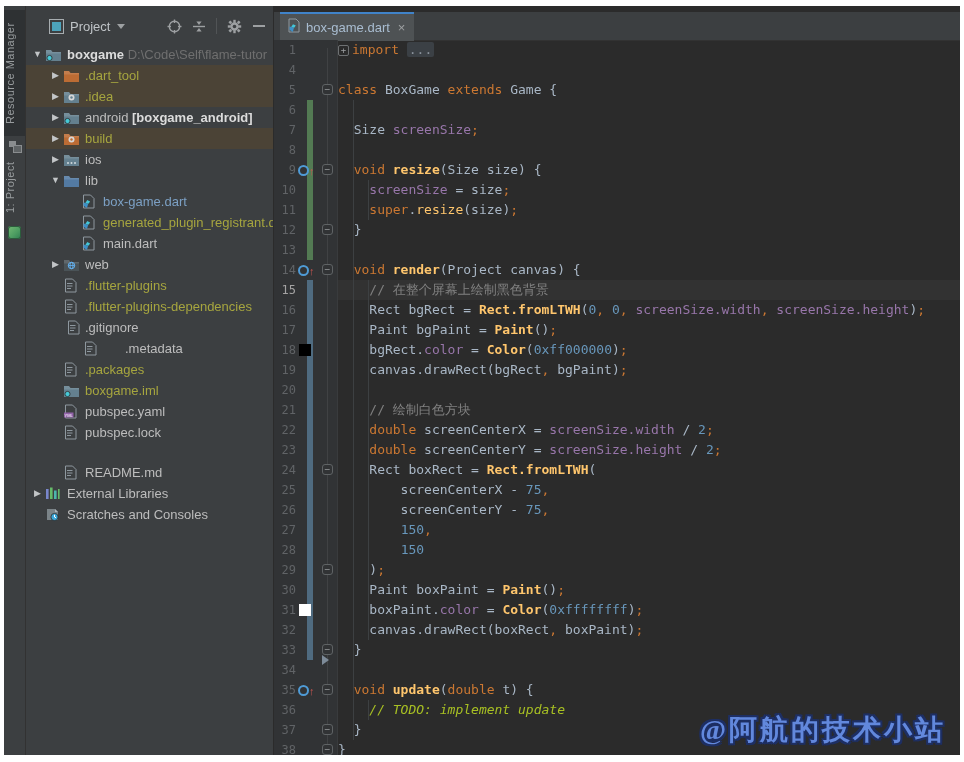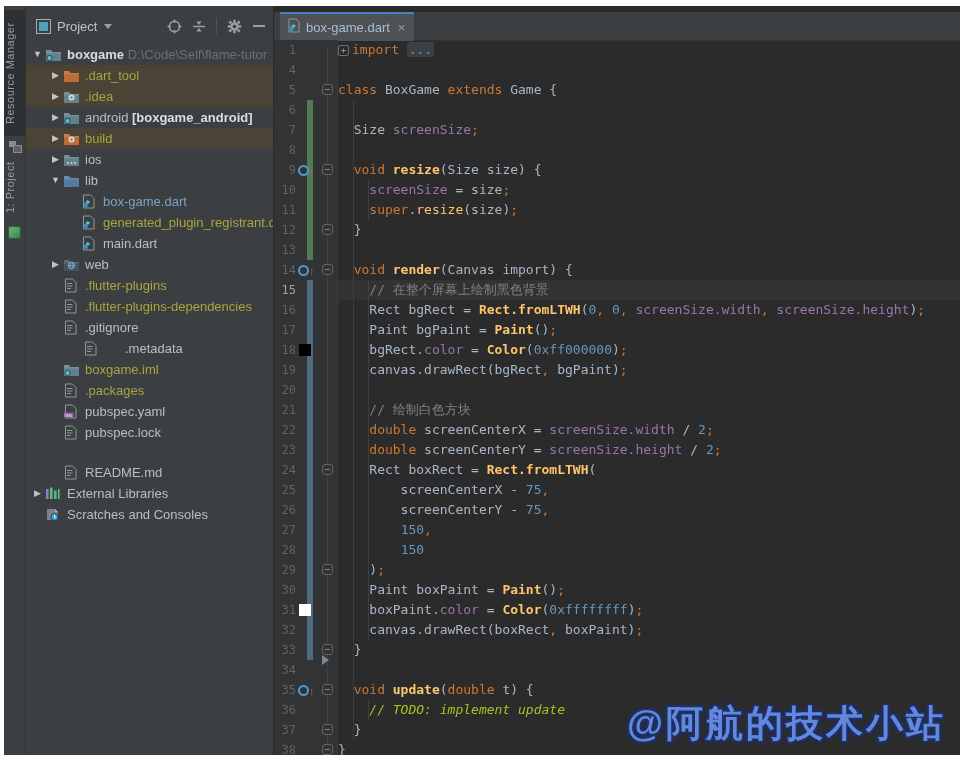--- a/index.html
+++ b/index.html
@@ -12,21 +12,21 @@
     writing-mode:vertical-rl;transform:rotate(180deg);text-align:center;letter-spacing:.5px;cursor:default;}
   .stripe-label.pressed{background:#2e3133;}
   .stripe-mini-icon{position:absolute;left:5px;width:11px;height:10px;}
   .stripe-mini-icon .b1{position:absolute;left:0;top:0;width:7px;height:6px;background:#8a8d8f;}
   .stripe-mini-icon .b2{position:absolute;left:4px;top:4px;width:7px;height:6px;background:#5f6365;border:1px solid #8a8d8f;}
   .stripe-green-icon{position:absolute;left:4px;width:13px;height:13px;border-radius:3px;
     background:linear-gradient(135deg,#74b974 0%,#4e9e62 55%,#2f7d52 100%);box-shadow:inset 0 0 0 1px #2c5c3c;}
 
   
   .ppanel{position:absolute;left:22px;top:0;bottom:0;width:247px;background:#3c3f41;border-right:1px solid #2b2b2b;overflow:hidden;}
-  .phead{position:absolute;left:0;top:6px;right:0;height:28px;display:flex;align-items:center;padding:0 6px;}
+  .phead{position:absolute;left:13px;top:6px;right:0;height:28px;display:flex;align-items:center;padding:0 6px;}
   .pview-icon{width:13px;height:13px;border:1px solid #a7adb0;margin:0 6px 0 4px;position:relative;flex:0 0 auto;}
   .pview-icon i{position:absolute;left:2px;top:2px;right:2px;bottom:2px;background:#4da4bc;}
   .phead .ptitle{color:#bfc3c6;font-size:13px;}
   .phead .darr{width:0;height:0;border-left:4px solid transparent;border-right:4px solid transparent;border-top:5px solid #9da0a2;margin-left:7px;}
   .phead .spacer{flex:1;}
   .hicon{width:16px;height:16px;margin-left:9px;display:flex;align-items:center;justify-content:center;flex:0 0 auto;}
   .hsep{width:1px;height:16px;background:#515456;margin-left:9px;}
   .minus-icon{width:12px;height:2px;background:#9da0a2;}
 
   .tree{position:absolute;left:0;top:38px;right:0;bottom:0;font-size:13px;color:var(--c-tree_normal);white-space:nowrap;overflow:hidden;}
@@ -76,22 +76,22 @@
   .t-num{color:#6897bb;}
   .t-punct{color:#cc7832;}
   .t-decl{color:#ffc66d;font-weight:bold;}
   .t-ctor{color:#ffc66d;font-weight:bold;}
   .t-callm{color:#ffc66d;}
   .t-comment{color:#808080;font-family:"DejaVu Sans Mono","DejaVu Sans",monospace;}
   .t-todo{color:#a8c023;font-style:italic;}
   .t-fold{background:#3b4045;color:#8a929b;border-radius:2px;padding:0 2px;}
   .t-plusbox{display:inline-block;width:9px;height:9px;border:1px solid #6e7173;color:#9da0a2;font-size:9px;line-height:8px;text-align:center;margin-right:3px;border-radius:2px;vertical-align:1px;}
 
-  .watermark{position:absolute;right:14px;bottom:6px;font-family:Liberation Sans, sans-serif;font-weight:bold;
-    font-size:37px;letter-spacing:3px;color:var(--c-watermark_blue);
+  .watermark{position:absolute;right:14px;bottom:6px;font-family:Liberation Serif, serif;font-weight:bold;
+    font-size:28px;letter-spacing:3px;color:var(--c-watermark_blue);
     text-shadow:-2px 0 #1e2f63,2px 0 #1e2f63,0 -2px #1e2f63,0 2px #1e2f63,
       -2px -2px #1e2f63,2px -2px #1e2f63,-2px 2px #1e2f63,2px 2px #1e2f63;}
 </style>
 </head>
 <body>
 
 <div class="page">
   <div class="app">
 
     <div class="stripe">
@@ -266,21 +266,21 @@
           <div class="trow" style="padding-left: 22px;">
             <span class="tchev"></span>
             <span class="ticon"><svg width="14" height="15" viewBox="0 0 14 15">
                 <path d="M2.5 1 h7 l3.5 3.5 v9.5 h-10.5 z" fill="none" stroke="#8e989f" stroke-width="1"></path>
                 <line x1="4" y1="5.5" x2="9.5" y2="5.5" stroke="#8e989f" stroke-width="1"></line>
                 <line x1="4" y1="8" x2="9.5" y2="8" stroke="#8e989f" stroke-width="1"></line>
                 <line x1="4" y1="10.5" x2="8" y2="10.5" stroke="#8e989f" stroke-width="1"></line>
               </svg></span>
             <span class="tlabel"><span class="s-olive">.flutter-plugins-dependencies</span></span>
           </div>
-          <div class="trow" style="padding-left: 22px;">
+          <div class="trow" style="padding-left: 22px; text-align: right;">
             <span class="tchev"></span>
             <span class="ticon"><svg width="14" height="15" viewBox="0 0 14 15">
                 <path d="M2.5 1 h7 l3.5 3.5 v9.5 h-10.5 z" fill="none" stroke="#8e989f" stroke-width="1"></path>
                 <line x1="4" y1="5.5" x2="9.5" y2="5.5" stroke="#8e989f" stroke-width="1"></line>
                 <line x1="4" y1="8" x2="9.5" y2="8" stroke="#8e989f" stroke-width="1"></line>
                 <line x1="4" y1="10.5" x2="8" y2="10.5" stroke="#8e989f" stroke-width="1"></line>
               </svg></span>
             <span class="tlabel"><span class="s-norm">.gitignore</span></span>
           </div>
           <div class="trow" style="padding-left: 22px; gap: 20px;">
@@ -288,36 +288,36 @@
             <span class="ticon"><svg width="14" height="15" viewBox="0 0 14 15">
                 <path d="M2.5 1 h7 l3.5 3.5 v9.5 h-10.5 z" fill="none" stroke="#8e989f" stroke-width="1"></path>
                 <line x1="4" y1="5.5" x2="9.5" y2="5.5" stroke="#8e989f" stroke-width="1"></line>
                 <line x1="4" y1="8" x2="9.5" y2="8" stroke="#8e989f" stroke-width="1"></line>
                 <line x1="4" y1="10.5" x2="8" y2="10.5" stroke="#8e989f" stroke-width="1"></line>
               </svg></span>
             <span class="tlabel"><span class="s-norm">.metadata</span></span>
           </div>
           <div class="trow" style="padding-left: 22px;">
             <span class="tchev"></span>
-            <span class="ticon"><svg width="17" height="15" viewBox="0 0 17 15">
-                <path d="M1 3 h5 l1.5 2 H16 v9 H1 z" fill="#64808f"></path>
-                <path d="M1 3 h5 l1.5 2 H16 v1.5 H1 z" fill="#ffffff" opacity="0.12"></path>
-                <circle cx="4.5" cy="11" r="2.6" fill="#46c8d6" stroke="#2b2b2b" stroke-width="0.8"></circle>
-              </svg></span>
-            <span class="tlabel"><span class="s-olive">boxgame.iml</span></span>
-          </div>
-          <div class="trow" style="padding-left: 22px;">
-            <span class="tchev"></span>
             <span class="ticon"><svg width="14" height="15" viewBox="0 0 14 15">
                 <path d="M2.5 1 h7 l3.5 3.5 v9.5 h-10.5 z" fill="none" stroke="#8e989f" stroke-width="1"></path>
                 <line x1="4" y1="5.5" x2="9.5" y2="5.5" stroke="#8e989f" stroke-width="1"></line>
                 <line x1="4" y1="8" x2="9.5" y2="8" stroke="#8e989f" stroke-width="1"></line>
                 <line x1="4" y1="10.5" x2="8" y2="10.5" stroke="#8e989f" stroke-width="1"></line>
               </svg></span>
             <span class="tlabel"><span class="s-olive">.packages</span></span>
+          </div>
+          <div class="trow" style="padding-left: 22px;">
+            <span class="tchev"></span>
+            <span class="ticon"><svg width="17" height="15" viewBox="0 0 17 15">
+                <path d="M1 3 h5 l1.5 2 H16 v9 H1 z" fill="#64808f"></path>
+                <path d="M1 3 h5 l1.5 2 H16 v1.5 H1 z" fill="#ffffff" opacity="0.12"></path>
+                <circle cx="4.5" cy="11" r="2.6" fill="#46c8d6" stroke="#2b2b2b" stroke-width="0.8"></circle>
+              </svg></span>
+            <span class="tlabel"><span class="s-olive">boxgame.iml</span></span>
           </div>
           <div class="trow" style="padding-left: 22px;">
             <span class="tchev"></span>
             <span class="ticon"><svg width="14" height="15" viewBox="0 0 14 15">
                 <path d="M2.5 1 h7 l3.5 3.5 v9.5 h-10.5 z" fill="none" stroke="#8e989f" stroke-width="1"></path>
                 <rect x="1" y="8.5" width="9.5" height="5" fill="#9162a8"></rect>
                 <text x="5.7" y="12.5" font-size="4" fill="#ffffff" text-anchor="middle" font-family="sans-serif">YML</text>
               </svg></span>
             <span class="tlabel"><span class="s-norm">pubspec.yaml</span></span>
           </div>
@@ -560,21 +560,21 @@
             <div class="code-row"></div>
             <div class="code-row"><span class="t-kw">class</span><span class="t-plain"> BoxGame </span><span class="t-kw">extends</span><span class="t-plain"> Game {</span></div>
             <div class="code-row"></div>
             <div class="code-row"><span class="t-plain">  Size </span><span class="t-field">screenSize</span><span class="t-punct">;</span></div>
             <div class="code-row"></div>
             <div class="code-row"><span class="t-plain">  </span><span class="t-kw">void</span><span class="t-plain"> </span><span class="t-decl">resize</span><span class="t-plain">(Size size) {</span></div>
             <div class="code-row"><span class="t-plain">    </span><span class="t-field">screenSize</span><span class="t-plain"> = size</span><span class="t-punct">;</span></div>
             <div class="code-row"><span class="t-plain">    </span><span class="t-kw">super</span><span class="t-plain">.</span><span class="t-callm">resize</span><span class="t-plain">(size)</span><span class="t-punct">;</span></div>
             <div class="code-row"><span class="t-plain">  }</span></div>
             <div class="code-row"></div>
-            <div class="code-row"><span class="t-plain">  </span><span class="t-kw">void</span><span class="t-plain"> </span><span class="t-decl">render</span><span class="t-plain">(Canvas import) {</span></div>
+            <div class="code-row"><span class="t-plain">  </span><span class="t-kw">void</span><span class="t-plain"> </span><span class="t-decl">render</span><span class="t-plain">(Project canvas) {</span></div>
             <div class="code-row cur"><span class="t-comment">    // 在整个屏幕上绘制黑色背景</span></div>
             <div class="code-row"><span class="t-plain">    Rect bgRect = </span><span class="t-ctor">Rect.fromLTWH</span><span class="t-plain">(</span><span class="t-num">0</span><span class="t-punct">,</span><span class="t-plain"> </span><span class="t-num">0</span><span class="t-punct">,</span><span class="t-plain"> </span><span class="t-field">screenSize.width</span><span class="t-punct">,</span><span class="t-plain"> </span><span class="t-field">screenSize.height</span><span class="t-plain">)</span><span class="t-punct">;</span></div>
             <div class="code-row"><span class="t-plain">    Paint bgPaint = </span><span class="t-ctor">Paint</span><span class="t-plain">()</span><span class="t-punct">;</span></div>
             <div class="code-row"><span class="t-plain">    bgRect.</span><span class="t-field">color</span><span class="t-plain"> = </span><span class="t-ctor">Color</span><span class="t-plain">(</span><span class="t-num">0xff000000</span><span class="t-plain">)</span><span class="t-punct">;</span></div>
             <div class="code-row"><span class="t-plain">    canvas.drawRect(bgRect</span><span class="t-punct">,</span><span class="t-plain"> bgPaint)</span><span class="t-punct">;</span></div>
             <div class="code-row"></div>
             <div class="code-row"><span class="t-comment">    // 绘制白色方块</span></div>
             <div class="code-row"><span class="t-plain">    </span><span class="t-kw">double</span><span class="t-plain"> screenCenterX = </span><span class="t-field">screenSize.width</span><span class="t-plain"> / </span><span class="t-num">2</span><span class="t-punct">;</span></div>
             <div class="code-row"><span class="t-plain">    </span><span class="t-kw">double</span><span class="t-plain"> screenCenterY = </span><span class="t-field">screenSize.height</span><span class="t-plain"> / </span><span class="t-num">2</span><span class="t-punct">;</span></div>
             <div class="code-row"><span class="t-plain">    Rect boxRect = </span><span class="t-ctor">Rect.fromLTWH</span><span class="t-plain">(</span></div>

